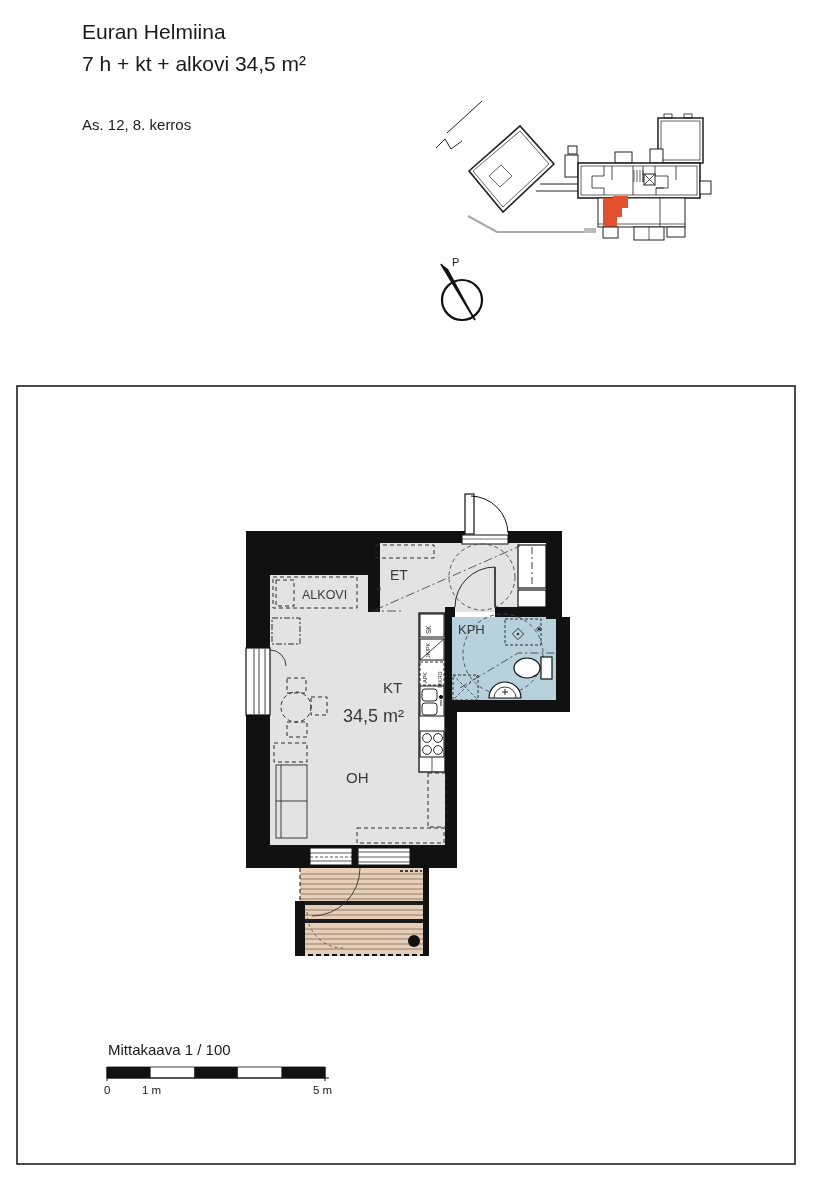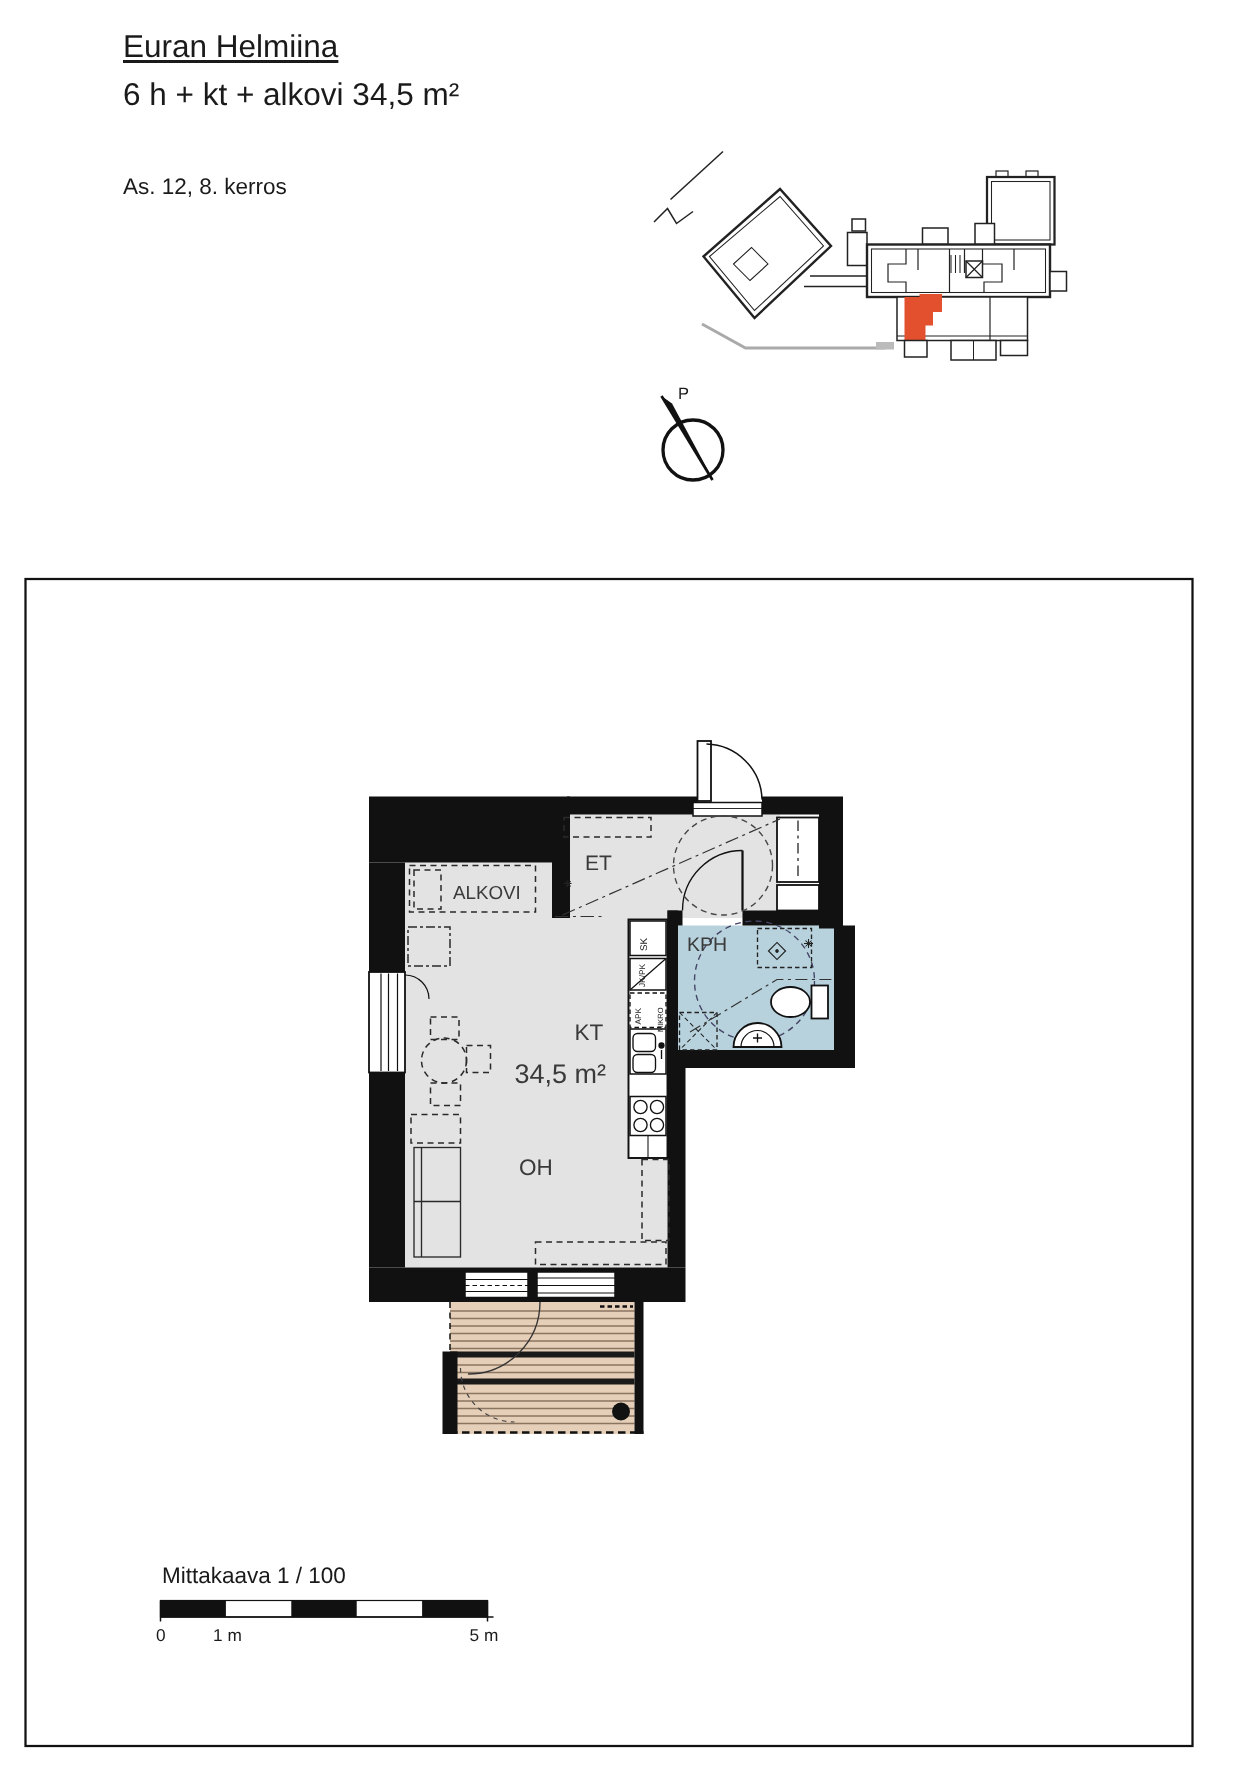--- a/index.html
+++ b/index.html
@@ -1,32 +1,32 @@
 <!DOCTYPE html>
 <html><head>
 <meta charset="utf-8">
 <style>
   html,body{margin:0;padding:0;background:#fff;}
   .page{position:relative;width:829px;height:1180px;background:#ffffff;overflow:hidden;
         font-family:"Liberation Sans","DejaVu Sans",sans-serif;color:#1a1a1a;}
   .hdr{position:absolute;left:82px;white-space:nowrap;}
-  .hdr-title{top:20px;font-size:21px;text-decoration:underline;}
+  .hdr-title{top:20px;font-size:21px;}
   .hdr-sub{top:52px;font-size:21px;}
   .hdr-info{top:116px;font-size:15px;}
   svg{position:absolute;left:0;top:0;}
   svg text{font-family:"Liberation Sans","DejaVu Sans",sans-serif;}
   .roomlbl{fill:#3a3a3a;}
 </style>
 </head>
 <body>
 
 <div class="page">
 
   <div class="hdr hdr-title">Euran Helmiina</div>
-  <div class="hdr hdr-sub">6 h + kt + alkovi 34,5 m²</div>
+  <div class="hdr hdr-sub">7 h + kt + alkovi 34,5 m²</div>
   <div class="hdr hdr-info">As. 12, 8. kerros</div>
 
   <svg width="829" height="1180" viewBox="0 0 829 1180">
 
     <rect x="17" y="386" width="778" height="778" fill="none" stroke="#111" stroke-width="1.5"></rect>
 
     <g stroke="#222" fill="none" stroke-width="1">
 
       <line x1="447" y1="133" x2="482" y2="101"></line>
       <polyline points="436,148 445,139 451,149 462,141"></polyline>

